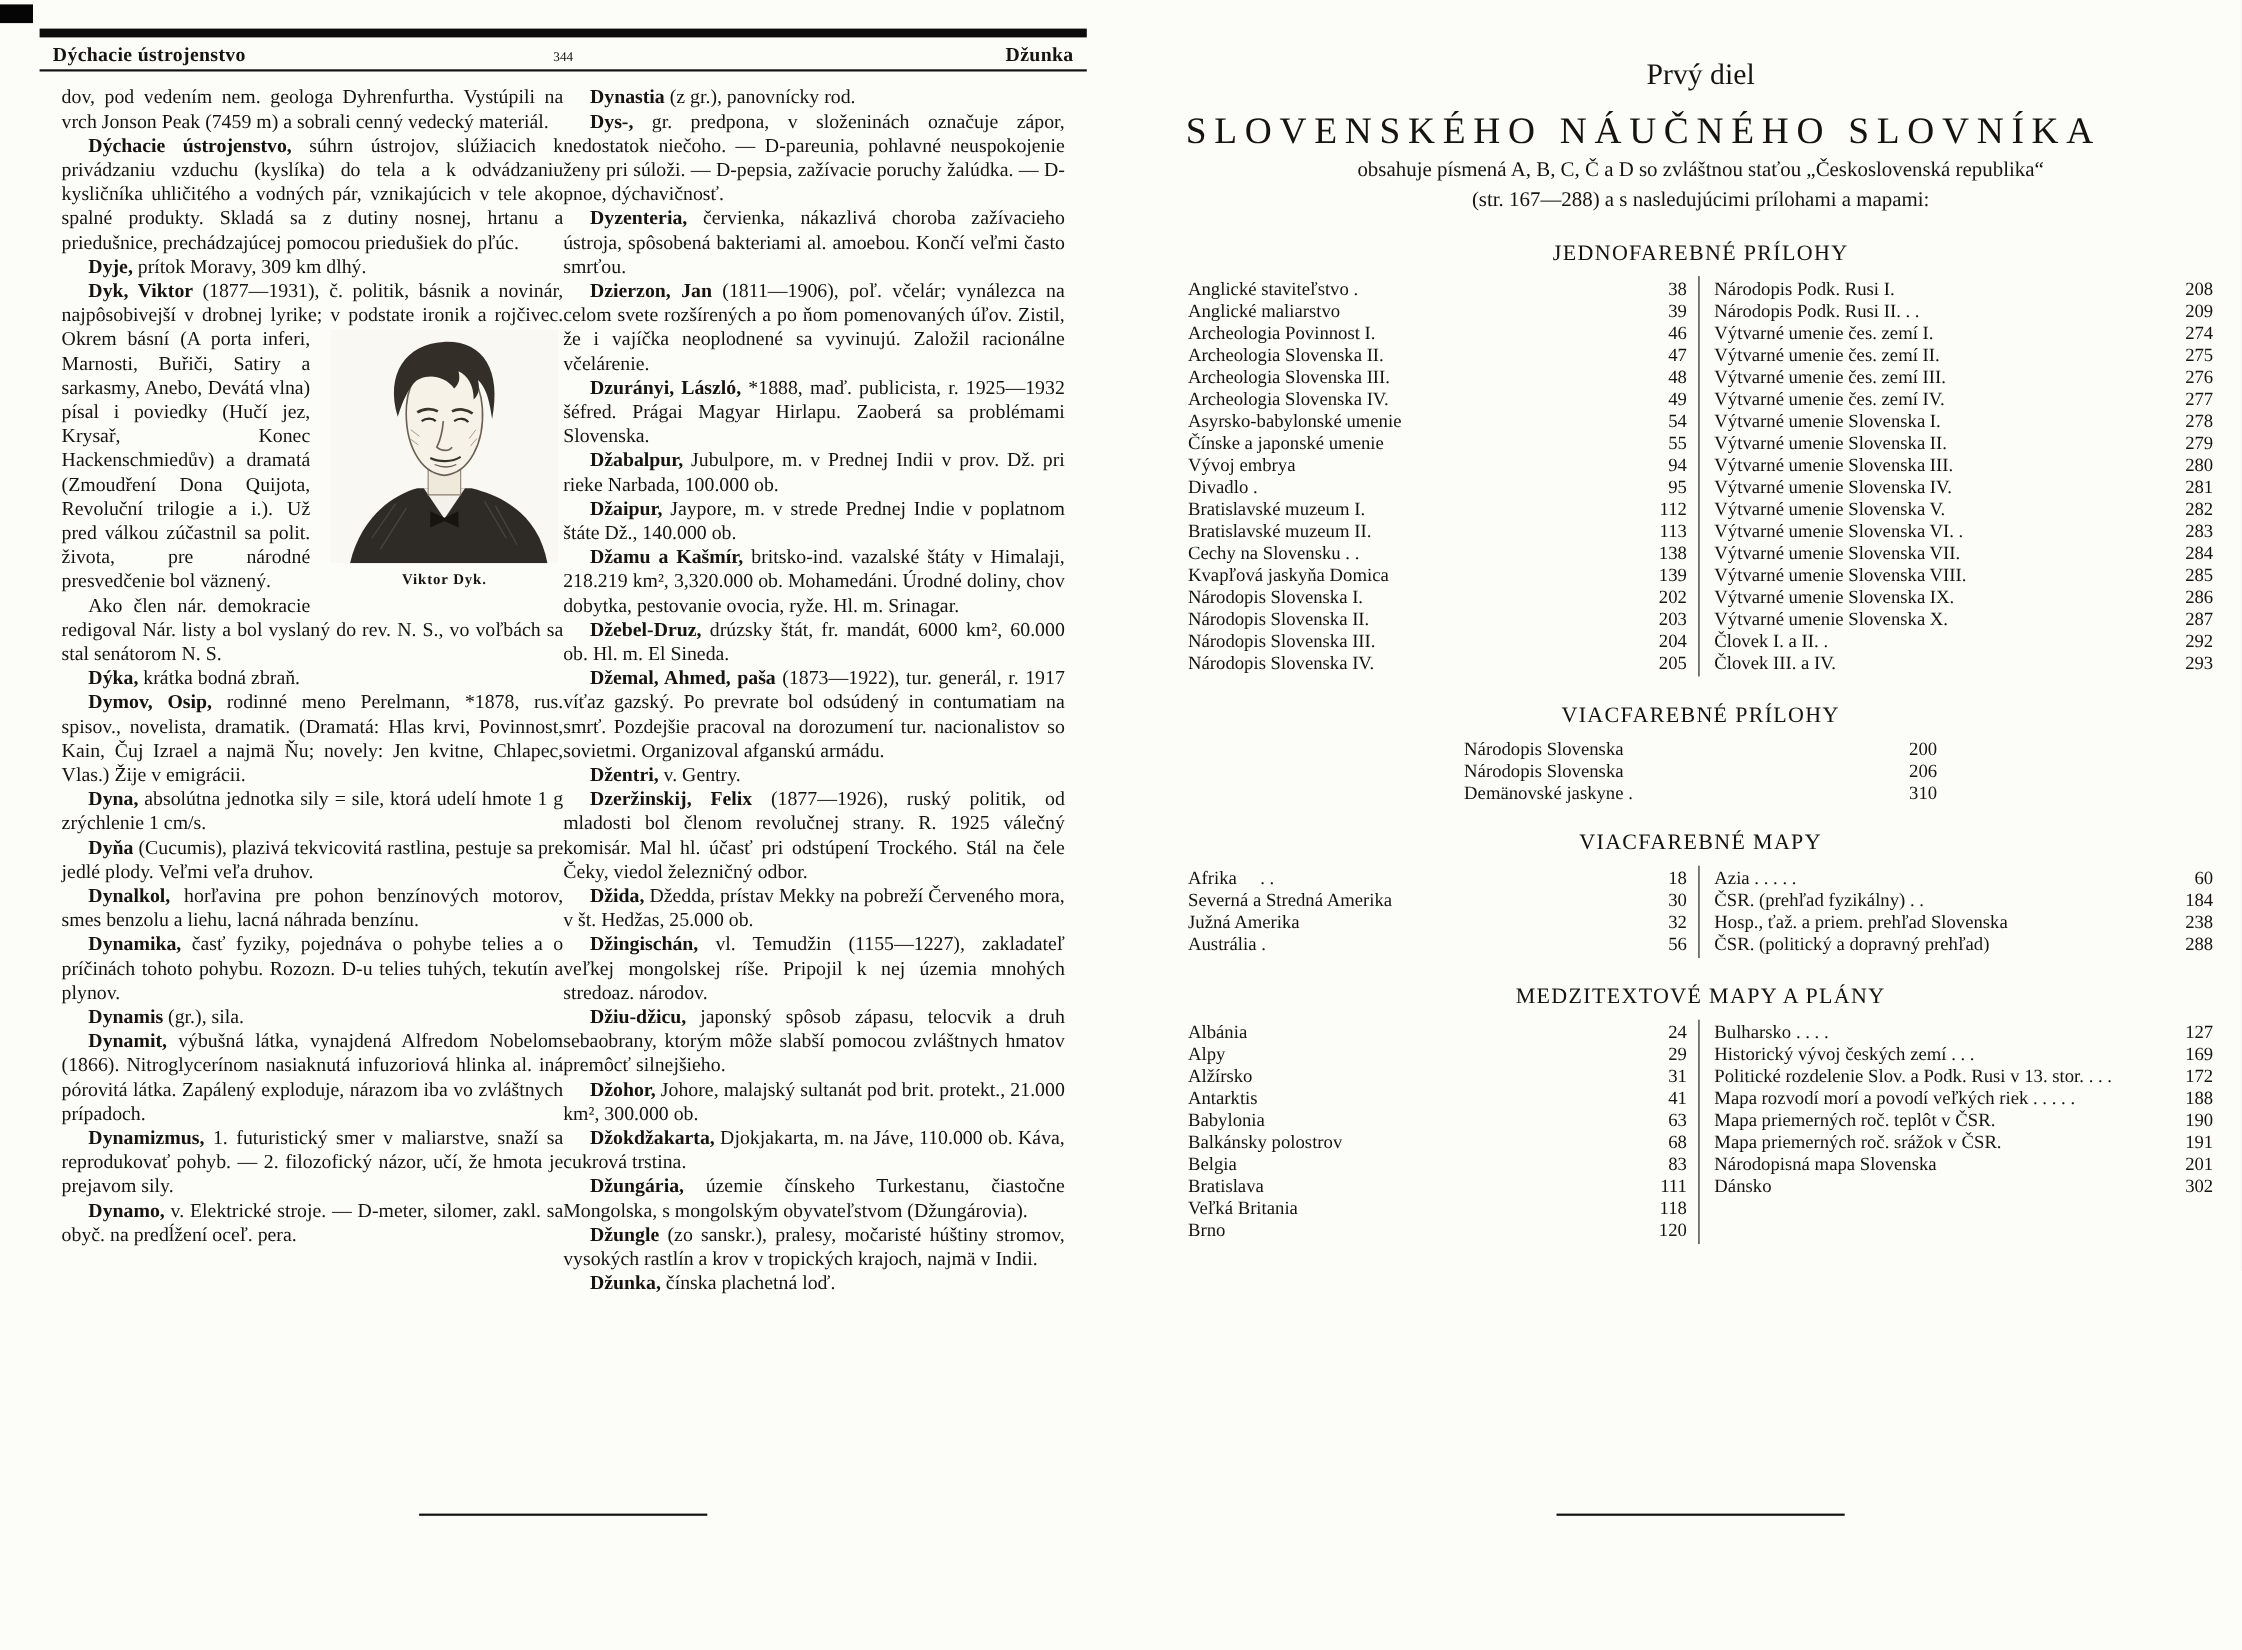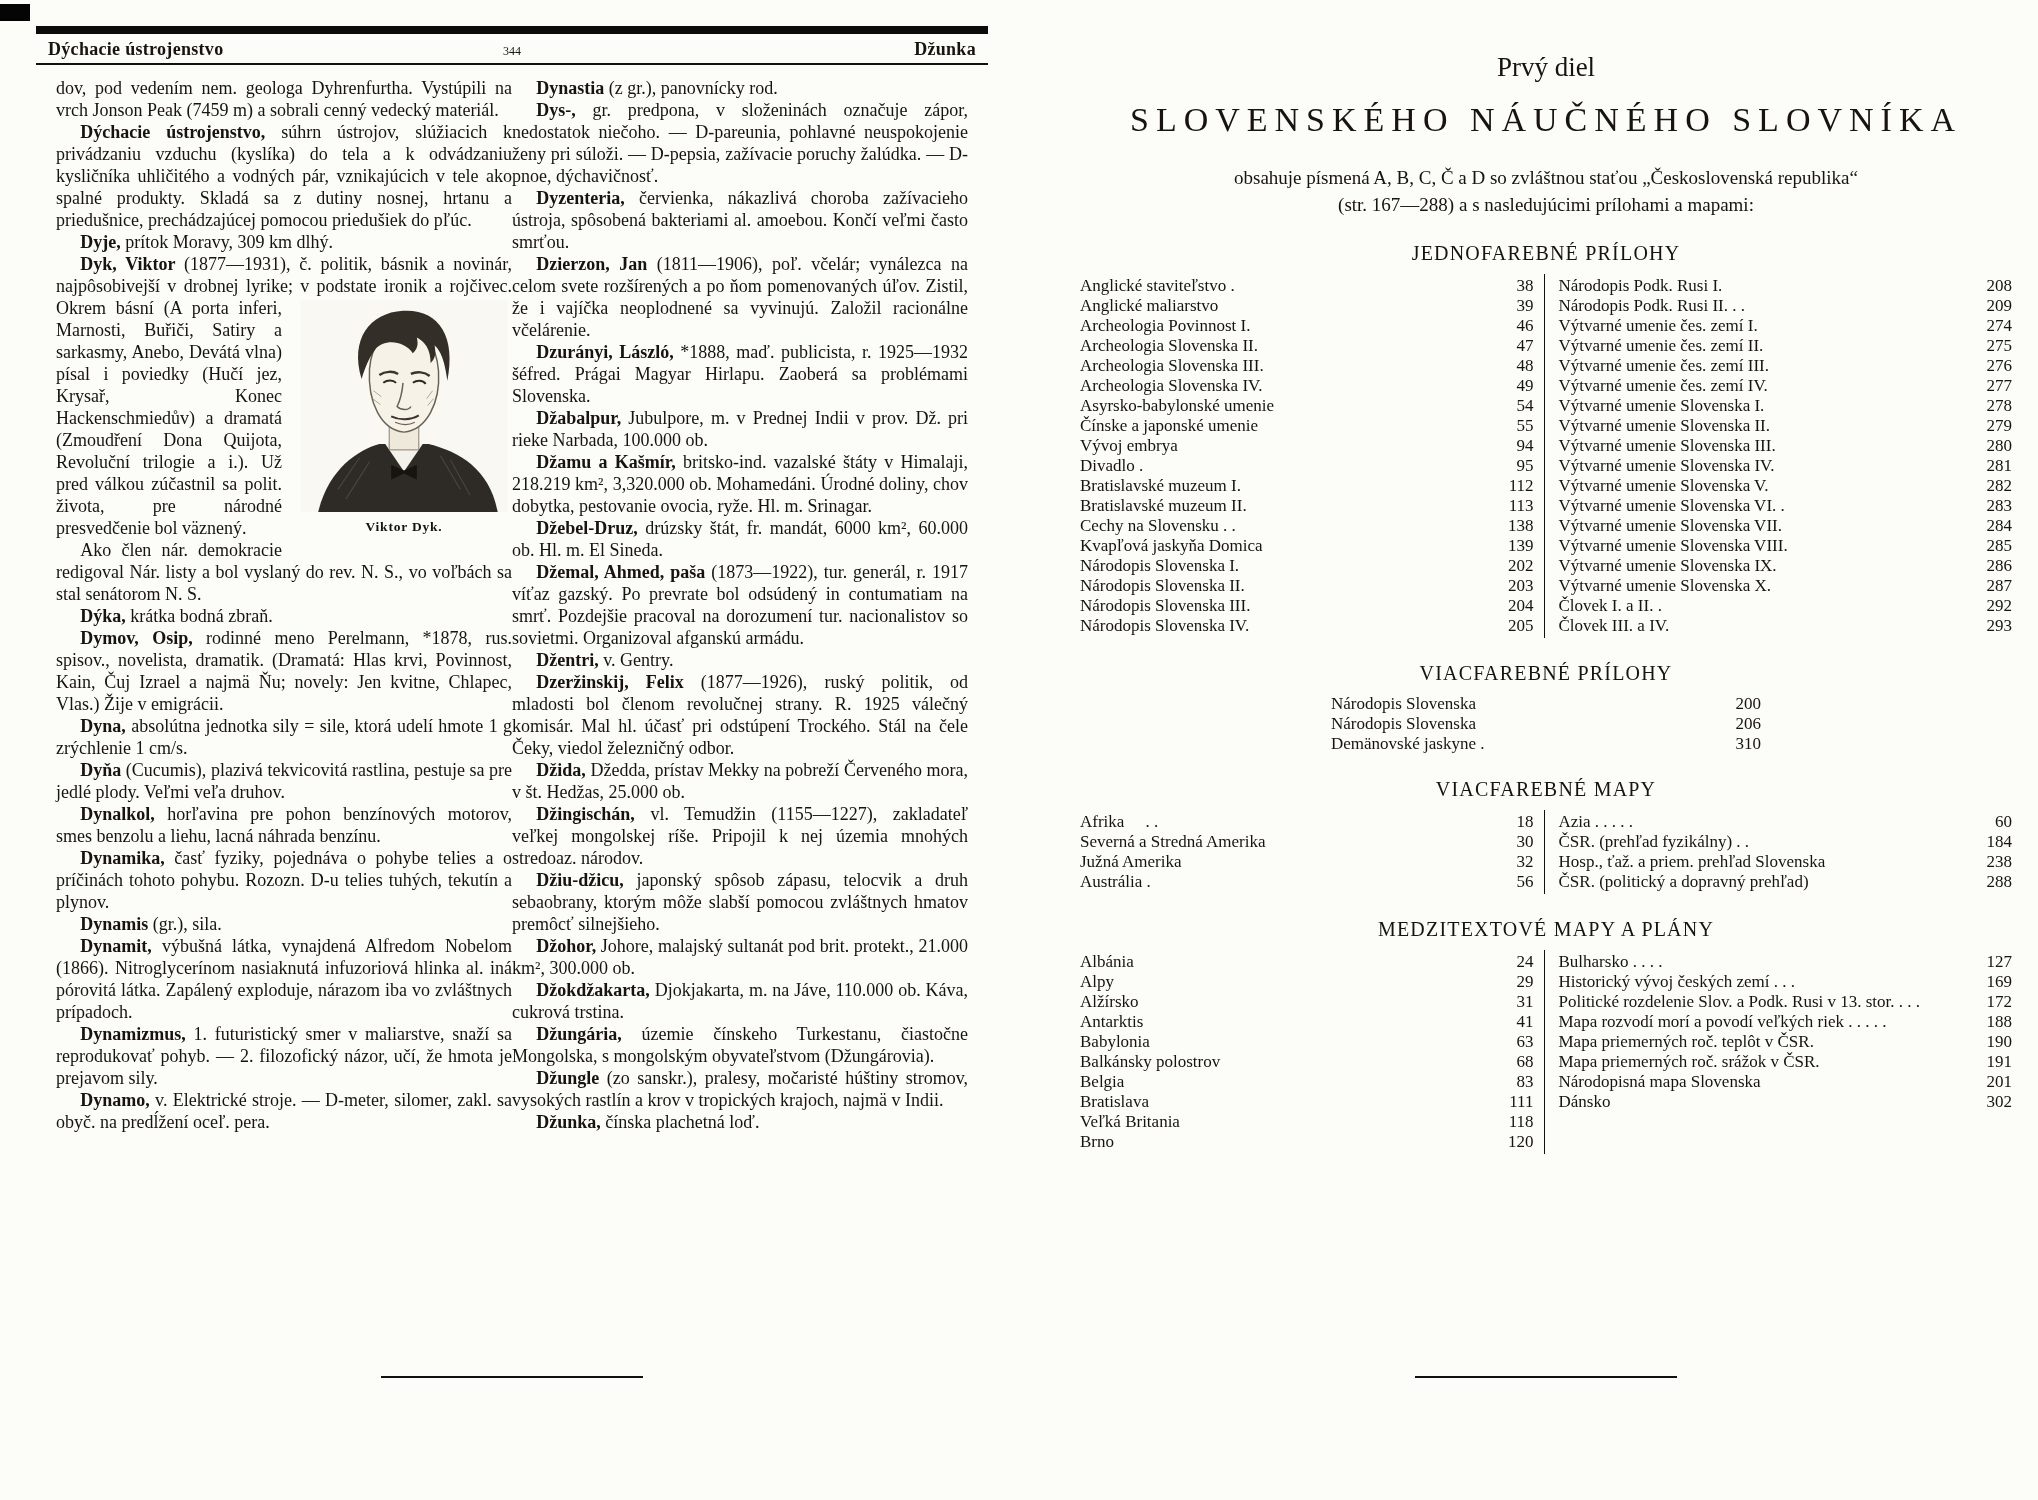--- a/index.html
+++ b/index.html
@@ -30,21 +30,21 @@
   .entry.noindent { text-indent: 0; }
   .entry b.term { font-weight: bold; }
 
   .figure { display: block; float: right; width: 216px; margin: 3px 0 4px 14px; text-indent: 0; }
   .figure svg { display: block; width: 216px; height: 212px; }
   .figcaption { display: block; text-align: center; font-size: 13.5px; font-weight: bold; letter-spacing: 0.8px; margin-top: 4px; }
 
   
   .page-right { position: absolute; left: 1078px; top: 52px; width: 936px; }
   .rp-title1 { text-align: center; font-size: 27px; margin-bottom: 18px; }
-  .rp-title2 { text-align: center; font-size: 34px; letter-spacing: 7px; white-space: nowrap; margin-bottom: 25px; }
+  .rp-title2 { text-align: left; font-size: 34px; letter-spacing: 7px; white-space: nowrap; margin-bottom: 2px; }
   .rp-sub { text-align: center; font-size: 19px; line-height: 27px; }
 
   .tsec { margin-top: 24px; }
   .tsec h3 { text-align: center; font-size: 20px; font-weight: normal; letter-spacing: 1.2px; margin-bottom: 9px; }
   .tcols { display: flex; }
   .tcol { flex: 1; padding: 2px 10px 2px 2px; }
   .tcol.tcol-right { border-left: 1.6px solid #111; padding-left: 14px; padding-right: 2px; }
   .trow { display: flex; align-items: flex-end; font-size: 17px; line-height: 20px; }
   .tlabel { flex: 1; padding-right: 8px; }
   .tpage { min-width: 46px; text-align: right; }
@@ -118,20 +118,21 @@
           <p class="entry"><b class="term">Dynamizmus, </b>1. futuristický smer v maliarstve, snaží sa reprodukovať pohyb. — 2. filozofický názor, učí, že hmota je prejavom sily.</p>
           <p class="entry"><b class="term">Dynamo, </b>v. Elektrické stroje. — D-meter, silomer, zakl. sa obyč. na predĺžení oceľ. pera.</p>
         </div>
       <div class="col" id="col2">
           <p class="entry"><b class="term">Dynastia </b>(z gr.), panovnícky rod.</p>
           <p class="entry"><b class="term">Dys-, </b>gr. predpona, v složeninách označuje zápor, nedostatok niečoho. — D-pareunia, pohlavné neuspokojenie ženy pri súloži. — D-pepsia, zažívacie poruchy žalúdka. — D-pnoe, dýchavičnosť.</p>
           <p class="entry"><b class="term">Dyzenteria, </b>červienka, nákazlivá choroba zažívacieho ústroja, spôsobená bakteriami al. amoebou. Končí veľmi často smrťou.</p>
           <p class="entry"><b class="term">Dzierzon, Jan </b>(1811—1906), poľ. včelár; vynálezca na celom svete rozšírených a po ňom pomenovaných úľov. Zistil, že i vajíčka neoplodnené sa vyvinujú. Založil racionálne včelárenie.</p>
           <p class="entry"><b class="term">Dzurányi, László, </b>*1888, maď. publicista, r. 1925—1932 šéfred. Prágai Magyar Hirlapu. Zaoberá sa problémami Slovenska.</p>
           <p class="entry"><b class="term">Džabalpur, </b>Jubulpore, m. v Prednej Indii v prov. Dž. pri rieke Narbada, 100.000 ob.</p>
+          <p class="entry"><b class="term">Džaipur, </b>Jaypore, m. v strede Prednej Indie v poplatnom štáte Dž., 140.000 ob.</p>
           <p class="entry"><b class="term">Džamu a Kašmír, </b>britsko-ind. vazalské štáty v Himalaji, 218.219 km², 3,320.000 ob. Mohamedáni. Úrodné doliny, chov dobytka, pestovanie ovocia, ryže. Hl. m. Srinagar.</p>
           <p class="entry"><b class="term">Džebel-Druz, </b>drúzsky štát, fr. mandát, 6000 km², 60.000 ob. Hl. m. El Sineda.</p>
           <p class="entry"><b class="term">Džemal, Ahmed, paša </b>(1873—1922), tur. generál, r. 1917 víťaz gazský. Po prevrate bol odsúdený in contumatiam na smrť. Pozdejšie pracoval na dorozumení tur. nacionalistov so sovietmi. Organizoval afganskú armádu.</p>
           <p class="entry"><b class="term">Džentri, </b>v. Gentry.</p>
           <p class="entry"><b class="term">Dzeržinskij, Felix </b>(1877—1926), ruský politik, od mladosti bol členom revolučnej strany. R. 1925 válečný komisár. Mal hl. účasť pri odstúpení Trockého. Stál na čele Čeky, viedol železničný odbor.</p>
           <p class="entry"><b class="term">Džida, </b>Džedda, prístav Mekky na pobreží Červeného mora, v št. Hedžas, 25.000 ob.</p>
           <p class="entry"><b class="term">Džingischán, </b>vl. Temudžin (1155—1227), zakladateľ veľkej mongolskej ríše. Pripojil k nej územia mnohých stredoaz. národov.</p>
           <p class="entry"><b class="term">Džiu-džicu, </b>japonský spôsob zápasu, telocvik a druh sebaobrany, ktorým môže slabší pomocou zvláštnych hmatov premôcť silnejšieho.</p>
           <p class="entry"><b class="term">Džohor, </b>Johore, malajský sultanát pod brit. protekt., 21.000 km², 300.000 ob.</p>
           <p class="entry"><b class="term">Džokdžakarta, </b>Djokjakarta, m. na Jáve, 110.000 ob. Káva, cukrová trstina.</p>

